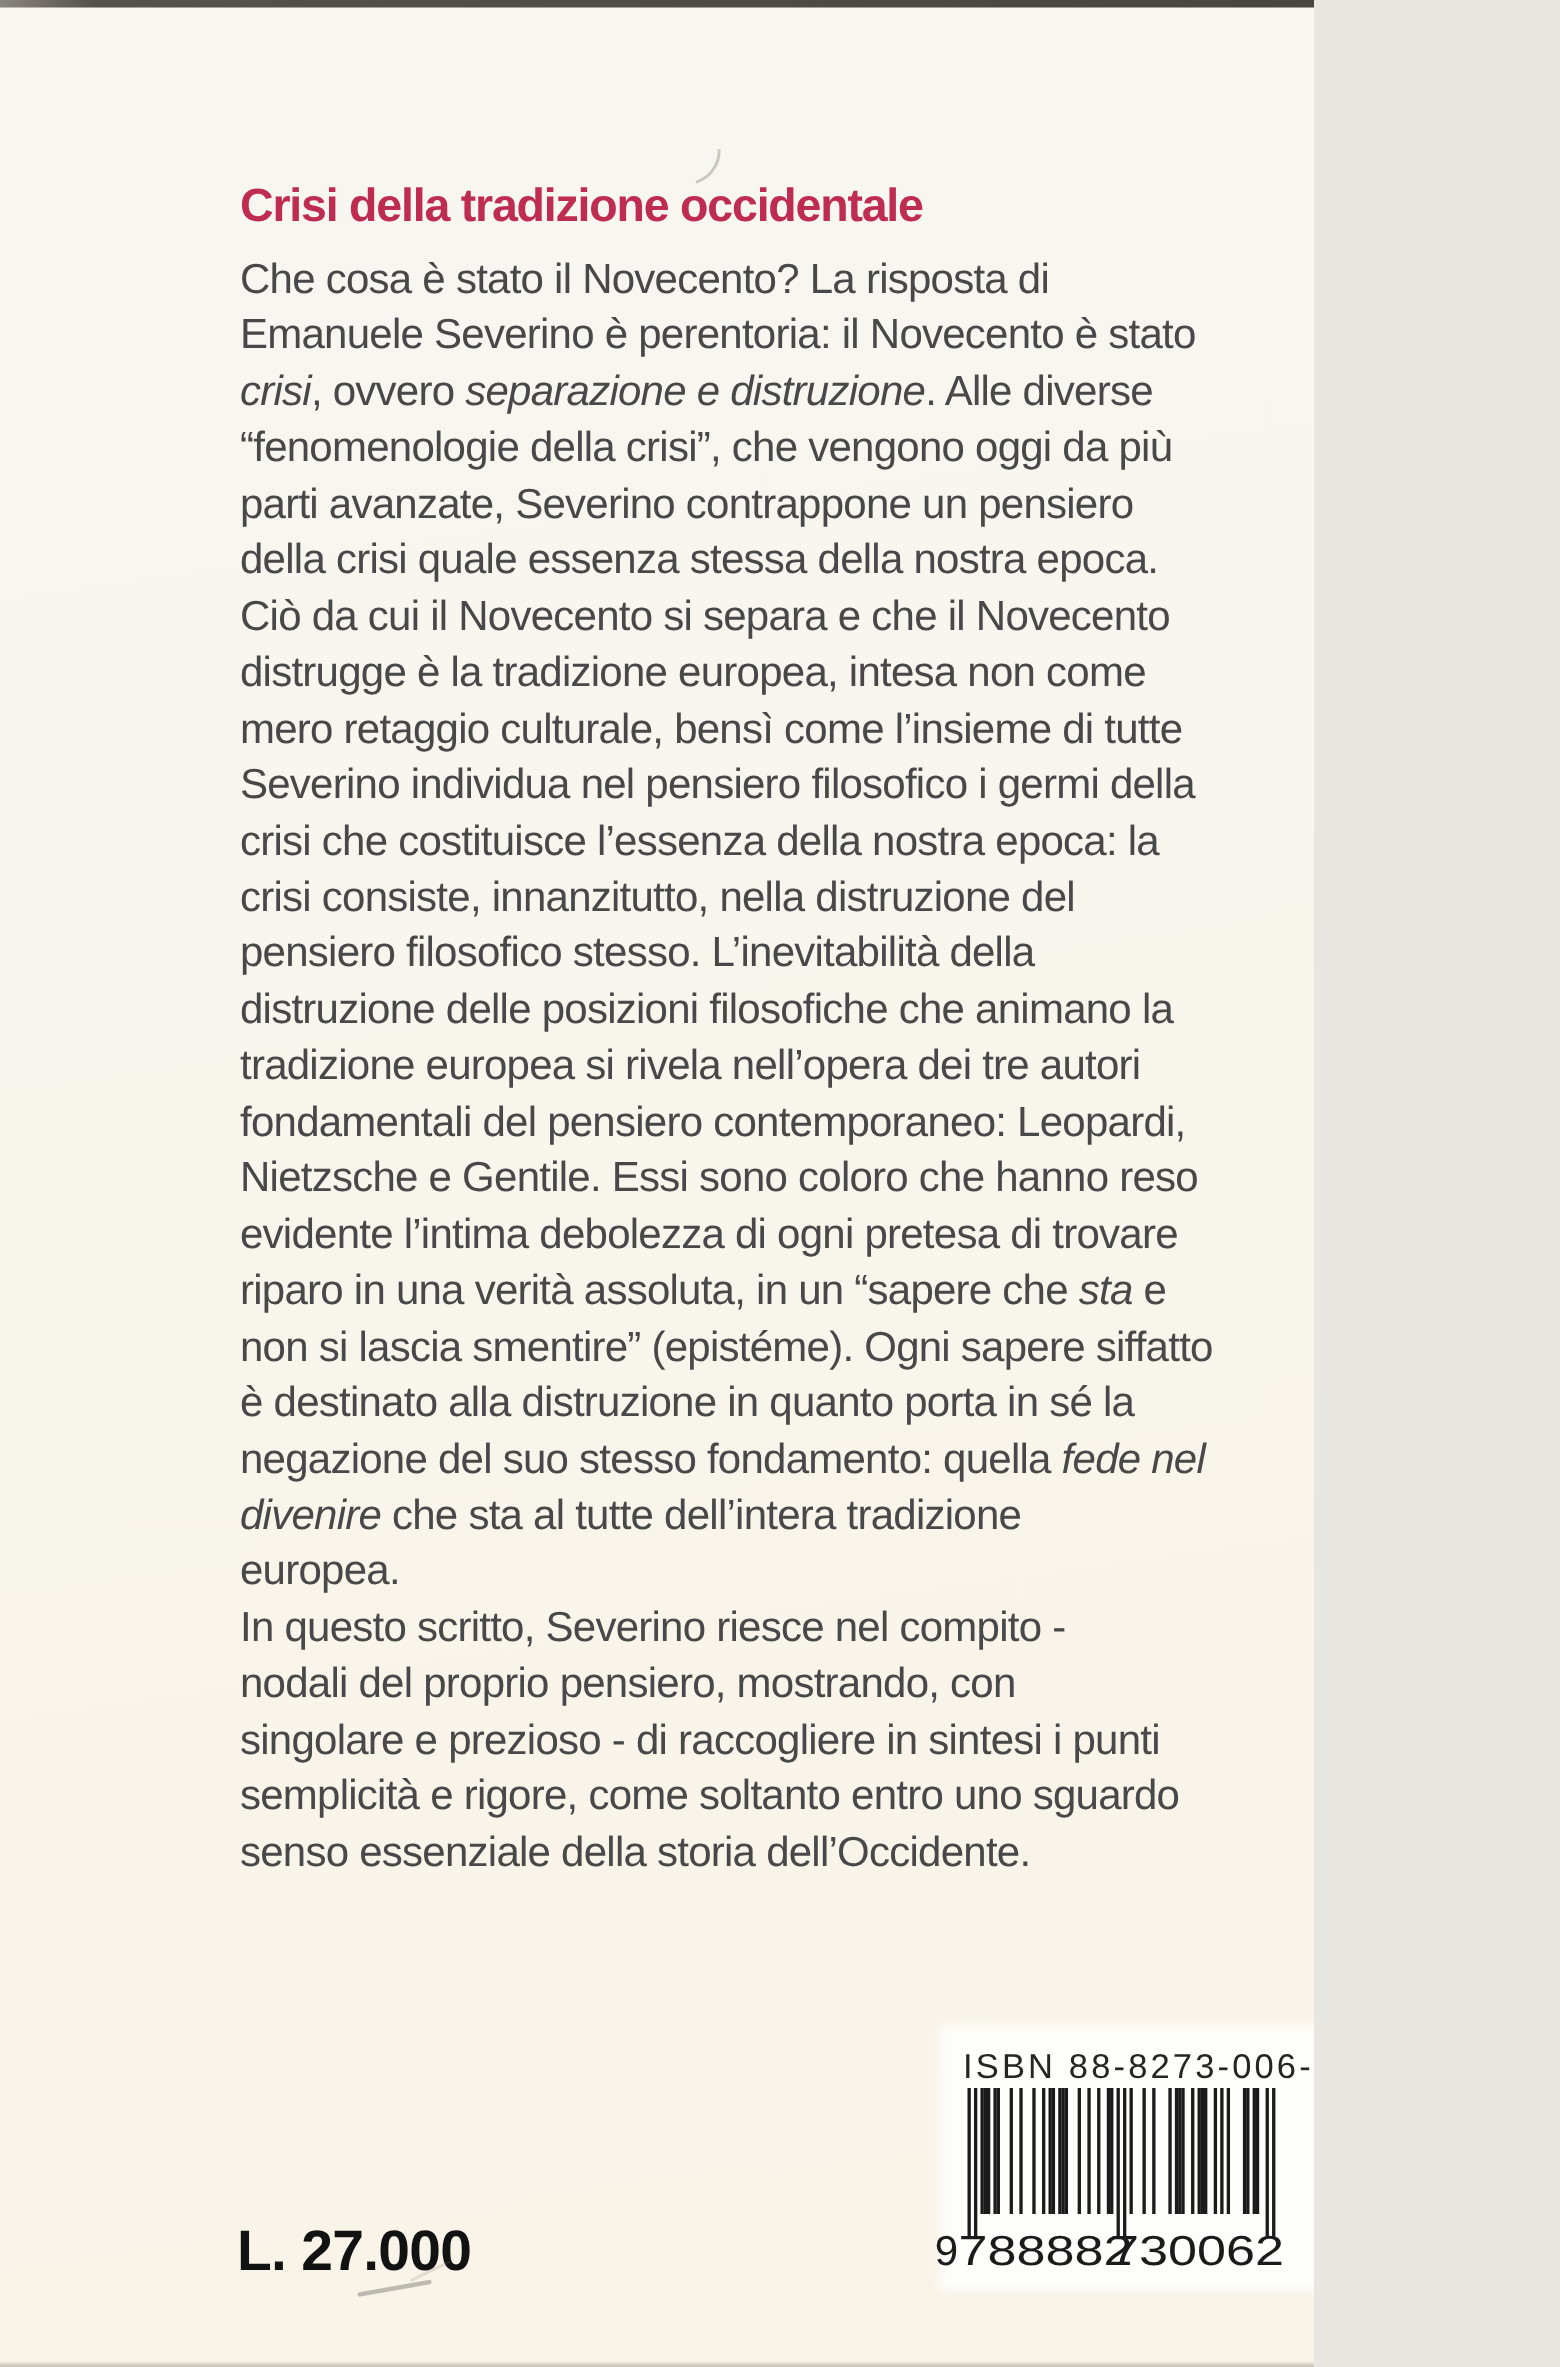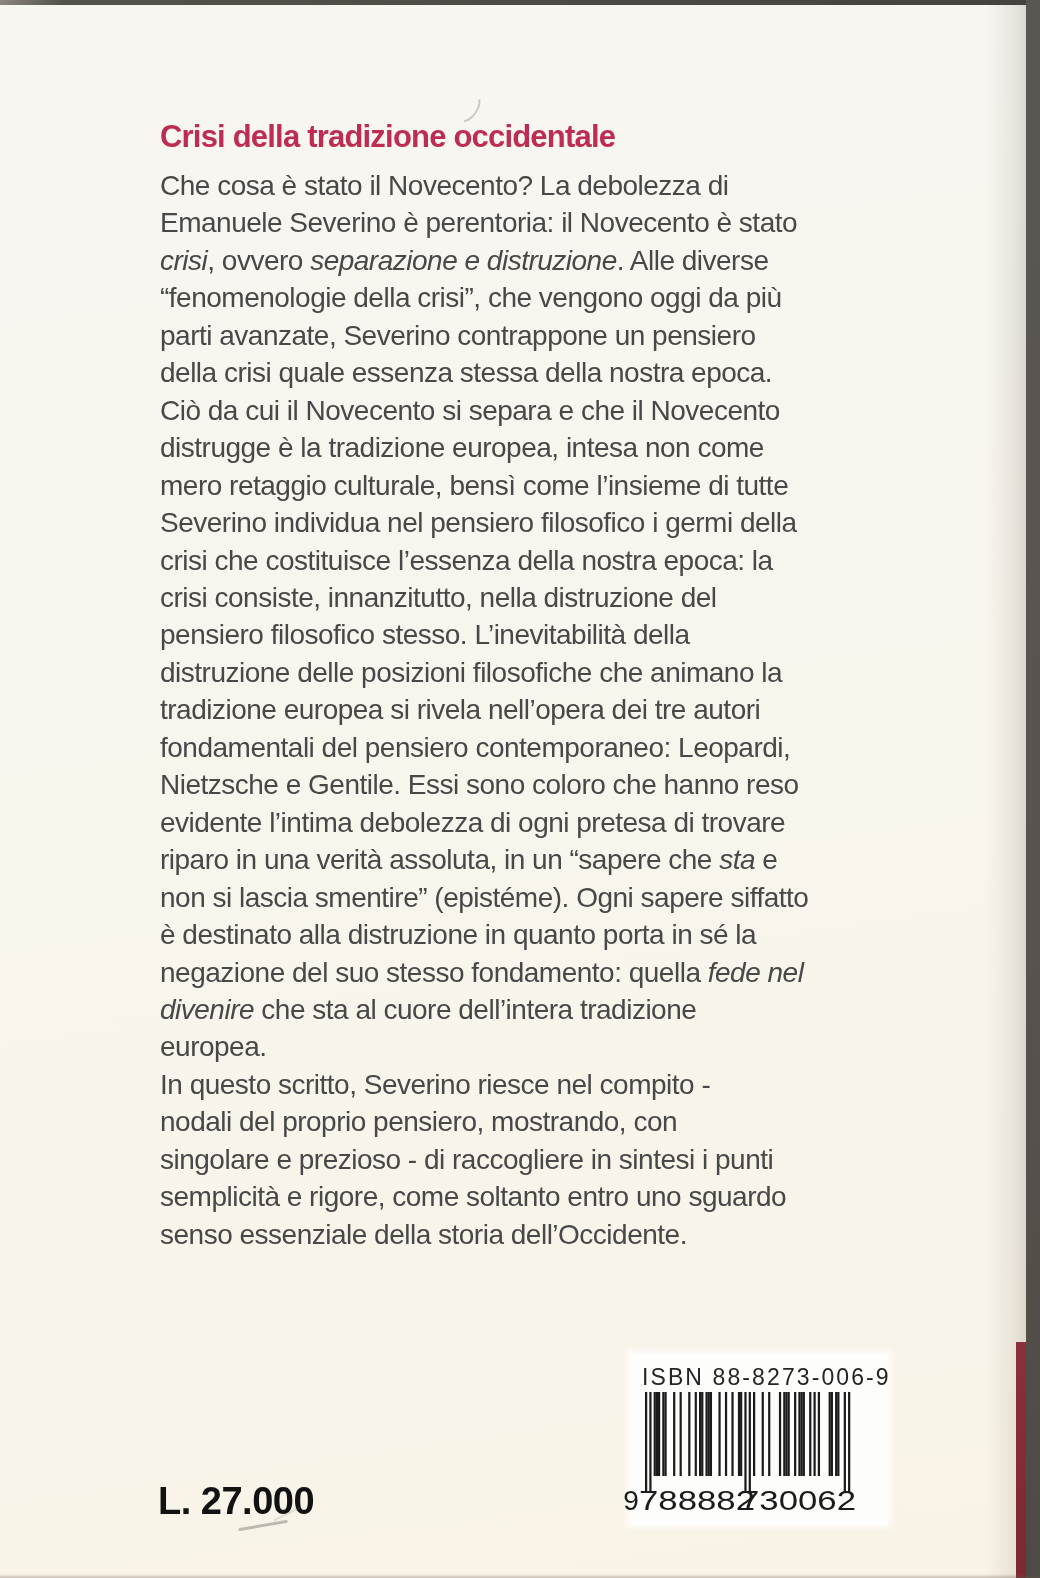--- a/index.html
+++ b/index.html
@@ -1,18 +1,18 @@
 <!DOCTYPE html>
 <html style="--title_red: #bf2c51; --body_text: #484848; --paper_top: #f7f6f1; --paper_bottom: #f9f3e7; --spine_gray: #57534e; --spine_red: #7b2932; --barcode_black: #1b1b1b;"><head>
 <meta charset="utf-8">
 <style>
   html,body{margin:0;padding:0;background:#e8e6e1;}
   .cover{
     position:relative;
-    width:1040px;height:1578px;
+    width:876px;height:1578px;
     overflow:hidden;
     background:linear-gradient(172deg, var(--paper_top,#f7f6f1) 0%, #f8f5ec 55%, var(--paper_bottom,#f9f3e7) 100%);
     font-family:"Liberation Sans","DejaVu Sans",sans-serif;
   }
   
   .top-edge{position:absolute;left:0;top:0;width:1040px;height:5px;
     background:linear-gradient(90deg,#8a867f 0%,#55514b 6%,#46433e 100%);}
   .right-gray{position:absolute;top:0;left:1026px;width:14px;height:1578px;
     background:linear-gradient(180deg,#5a5651 0%,var(--spine_gray,#57534e) 60%,#4e4a46 100%);}
   .right-red{position:absolute;left:1016px;top:1342px;width:10px;height:236px;
@@ -58,21 +58,21 @@
   <div class="right-shadow"></div>
   <div class="top-edge"></div>
   <div class="right-red"></div>
   <div class="right-gray"></div>
   <div class="bottom-edge"></div>
   <div class="curve-artifact"></div>
 
   <h1 class="title">Crisi della tradizione occidentale</h1>
 
   <div class="body-text">
-      <div class="body-line"><span>Che cosa è stato il Novecento? La debolezza di</span></div>
+      <div class="body-line"><span>Che cosa è stato il Novecento? La risposta di</span></div>
       <div class="body-line"><span>Emanuele Severino è perentoria: il Novecento è stato</span></div>
       <div class="body-line"><span class="it">crisi</span><span>, ovvero </span><span class="it">separazione e distruzione</span><span>. Alle diverse</span></div>
       <div class="body-line"><span>“fenomenologie della crisi”, che vengono oggi da più</span></div>
       <div class="body-line"><span>parti avanzate, Severino contrappone un pensiero</span></div>
       <div class="body-line"><span>della crisi quale essenza stessa della nostra epoca.</span></div>
       <div class="body-line"><span>Ciò da cui il Novecento si separa e che il Novecento</span></div>
       <div class="body-line"><span>distrugge è la tradizione europea, intesa non come</span></div>
       <div class="body-line"><span>mero retaggio culturale, bensì come l’insieme di tutte</span></div>
       <div class="body-line"><span>Severino individua nel pensiero filosofico i germi della</span></div>
       <div class="body-line"><span>crisi che costituisce l’essenza della nostra epoca: la</span></div>
@@ -80,21 +80,21 @@
       <div class="body-line"><span>pensiero filosofico stesso. L’inevitabilità della</span></div>
       <div class="body-line"><span>distruzione delle posizioni filosofiche che animano la</span></div>
       <div class="body-line"><span>tradizione europea si rivela nell’opera dei tre autori</span></div>
       <div class="body-line"><span>fondamentali del pensiero contemporaneo: Leopardi,</span></div>
       <div class="body-line"><span>Nietzsche e Gentile. Essi sono coloro che hanno reso</span></div>
       <div class="body-line"><span>evidente l’intima debolezza di ogni pretesa di trovare</span></div>
       <div class="body-line"><span>riparo in una verità assoluta, in un “sapere che </span><span class="it">sta</span><span> e</span></div>
       <div class="body-line"><span>non si lascia smentire” (epistéme). Ogni sapere siffatto</span></div>
       <div class="body-line"><span>è destinato alla distruzione in quanto porta in sé la</span></div>
       <div class="body-line"><span>negazione del suo stesso fondamento: quella </span><span class="it">fede nel</span></div>
-      <div class="body-line"><span class="it">divenire</span><span> che sta al cuore dell’intera tradizione</span></div>
+      <div class="body-line"><span class="it">divenire</span><span> che sta al tutte dell’intera tradizione</span></div>
       <div class="body-line"><span>europea.</span></div>
       <div class="body-line"><span>In questo scritto, Severino riesce nel compito -</span></div>
       <div class="body-line"><span>nodali del proprio pensiero, mostrando, con</span></div>
       <div class="body-line"><span>singolare e prezioso - di raccogliere in sintesi i punti</span></div>
       <div class="body-line"><span>semplicità e rigore, come soltanto entro uno sguardo</span></div>
       <div class="body-line"><span>senso essenziale della storia dell’Occidente.</span></div>
     </div>
 
   <div class="isbn-panel"></div>
   <div class="isbn-label">ISBN 88-8273-006-9</div>

